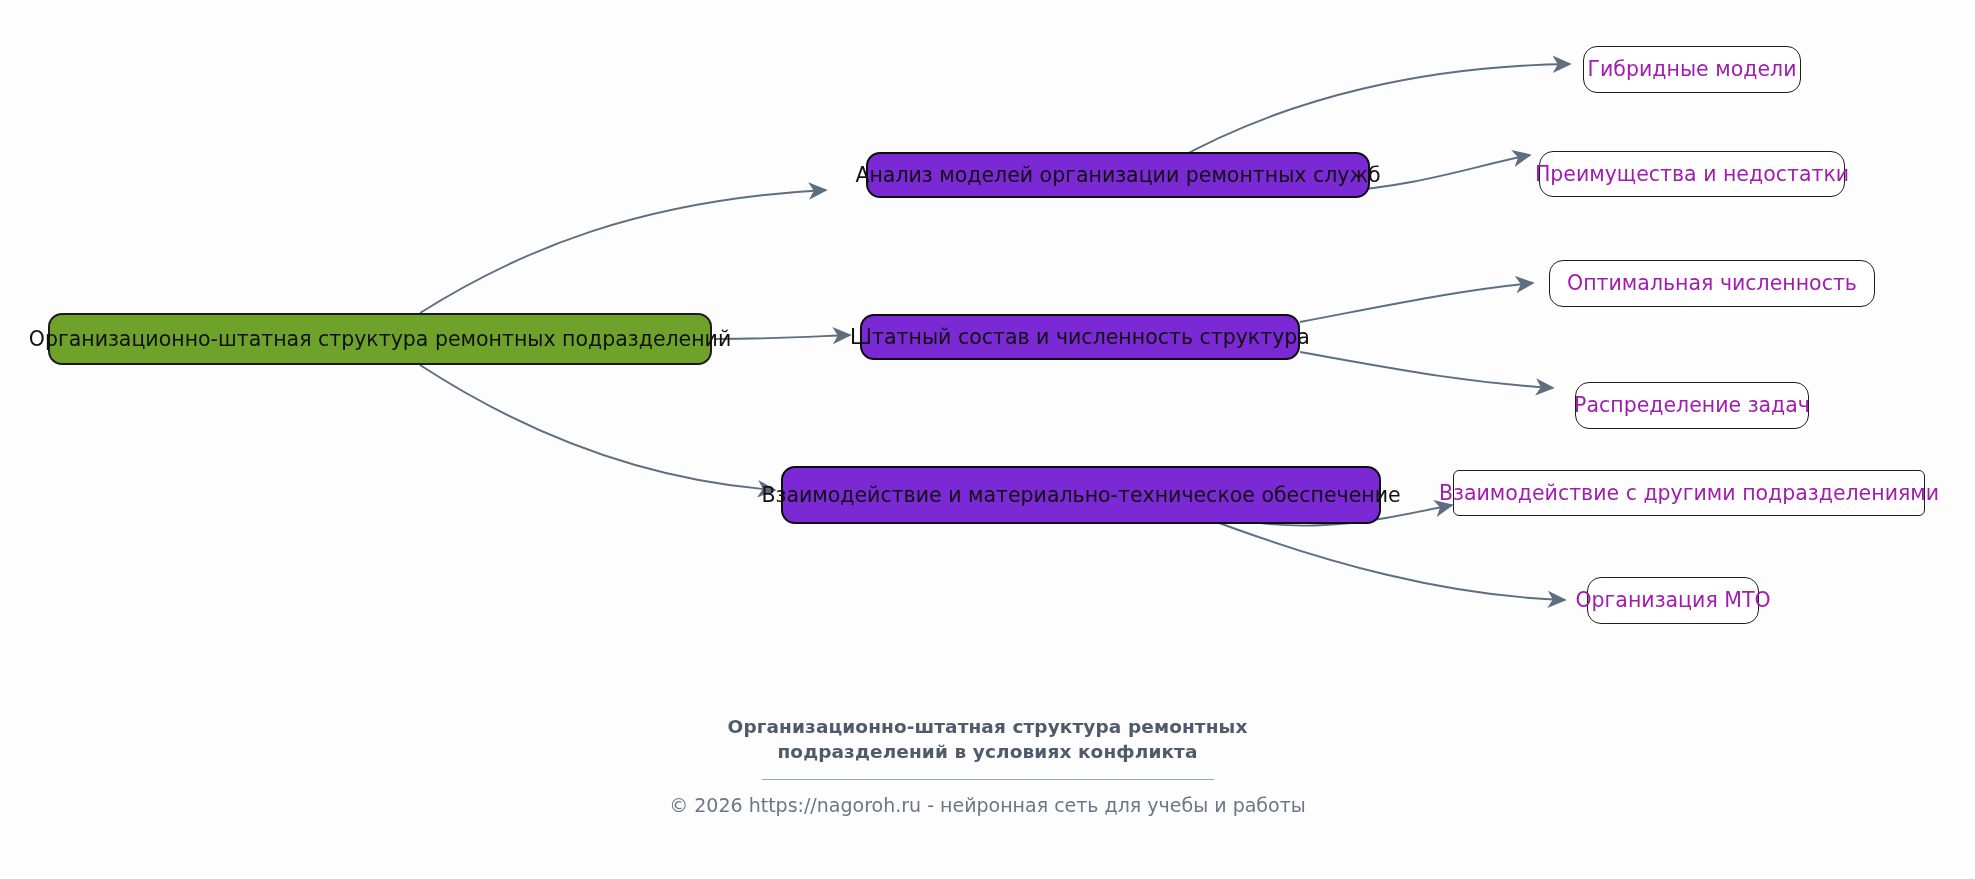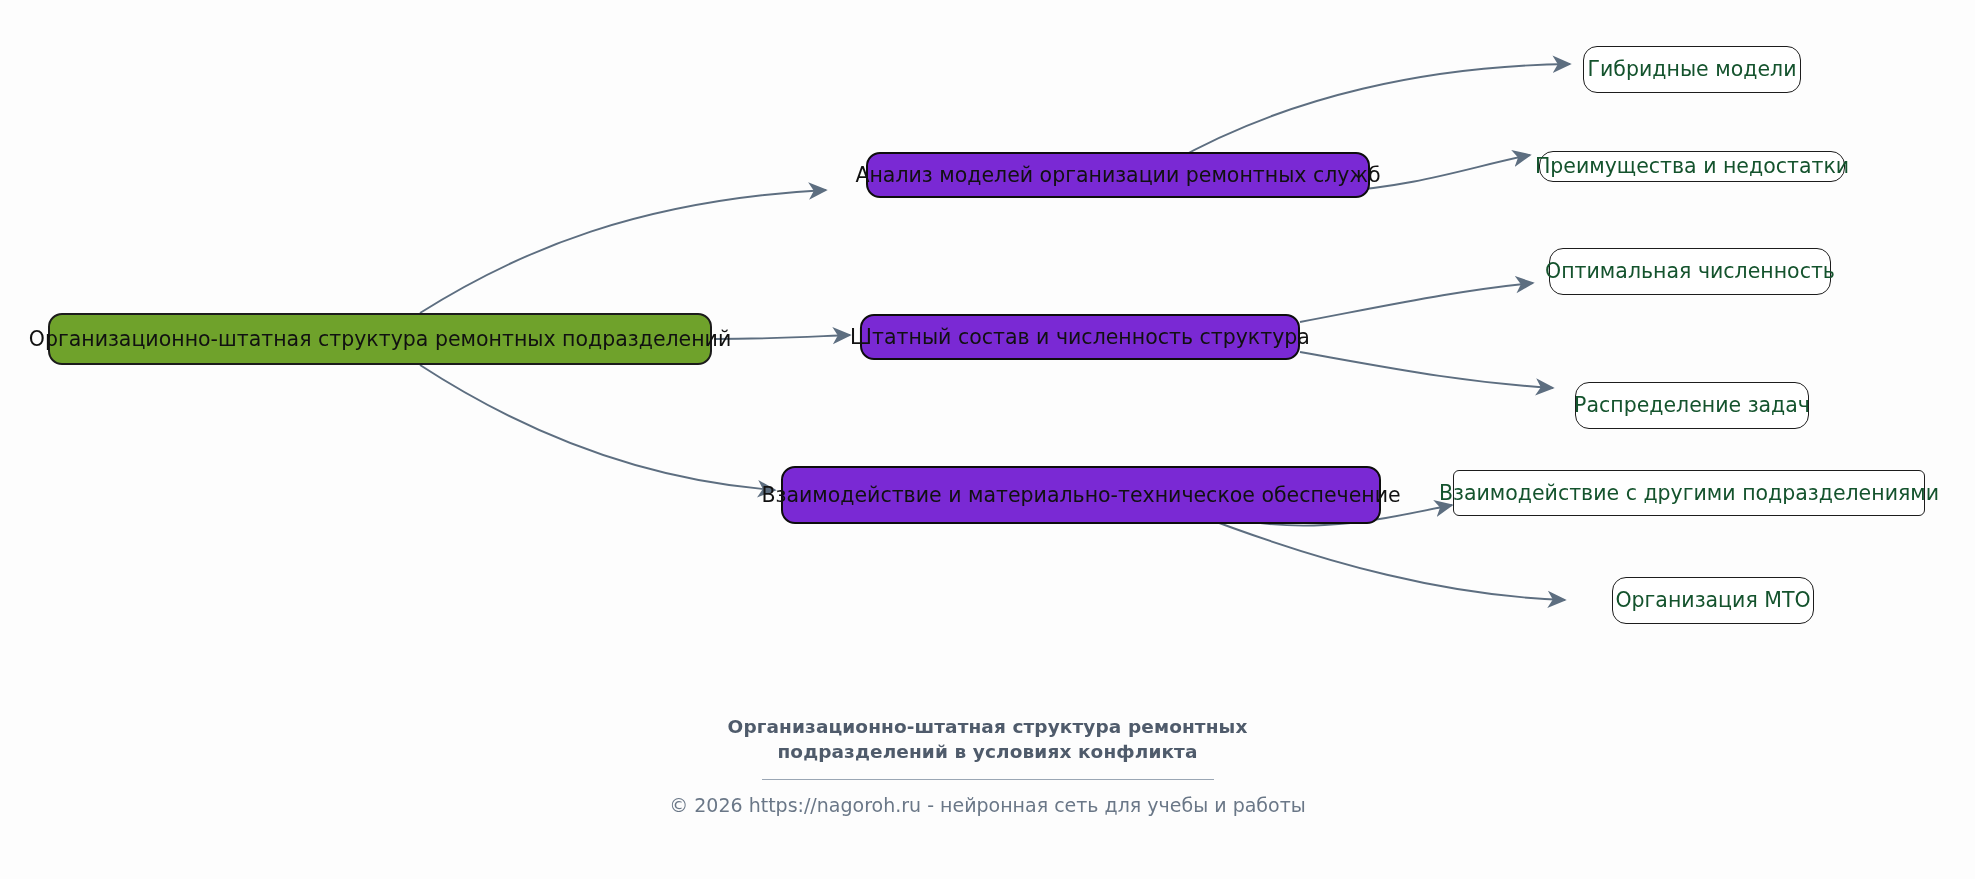--- a/index.html
+++ b/index.html
@@ -50,21 +50,21 @@
   .node-branch {
     background: #7a29d4;
     border: 2px solid #0d0d0d;
     color: #111111;
     font-size: 20.5px;
     padding: 0 16px;
   }
   .node-leaf {
     background: #ffffff;
     border: 1.7px solid #1d1d1d;
-    color: #14532d;
+    color: #a21caf;
     font-size: 20.5px;
     padding: 0 16px;
   }
   #footer {
     position: absolute;
     left: 0;
     width: 1975px;
     text-align: center;
   }
   #footer-title {
@@ -130,37 +130,37 @@
   </div>
 
   <div class="node node-branch" style="left:781px; top:466px; width:600px; height:58px;">
     <span class="node-label">Взаимодействие и материально-техническое обеспечение</span>
   </div>
 
   <div class="node node-leaf" style="left:1583px; top:46px; width:218px; height:47px;">
     <span class="node-label">Гибридные модели</span>
   </div>
 
-  <div class="node node-leaf" style="left:1539px; top:151px; width:306px; height:31px;">
+  <div class="node node-leaf" style="left:1539px; top:151px; width:306px; height:46px;">
     <span class="node-label">Преимущества и недостатки</span>
   </div>
 
-  <div class="node node-leaf" style="left:1549px; top:248px; width:282px; height:47px;align-items:center;">
+  <div class="node node-leaf" style="left:1549px; top:260px; width:326px; height:47px;align-items:center;">
     <span class="node-label">Оптимальная численность</span>
   </div>
 
   <div class="node node-leaf" style="left:1575px; top:382px; width:234px; height:47px;">
     <span class="node-label">Распределение задач</span>
   </div>
 
   <div class="node node-leaf" style="left:1453px; top:470px; width:472px; height:46px;border-radius:6px;">
     <span class="node-label">Взаимодействие с другими подразделениями</span>
   </div>
 
-  <div class="node node-leaf" style="left:1587px; top:577px; width:202px; height:47px;margin-left:25px;">
+  <div class="node node-leaf" style="left:1587px; top:577px; width:172px; height:47px;">
     <span class="node-label">Организация МТО</span>
   </div>
 
   <div id="footer" style="top:706px;">
     <p id="footer-title">
       <span>Организационно-штатная структура ремонтных</span><br>
       <span>подразделений в условиях конфликта</span>
     </p>
     <div id="footer-rule"></div>
     <p id="footer-copy">© 2026 https://nagoroh.ru - нейронная сеть для учебы и работы</p>

